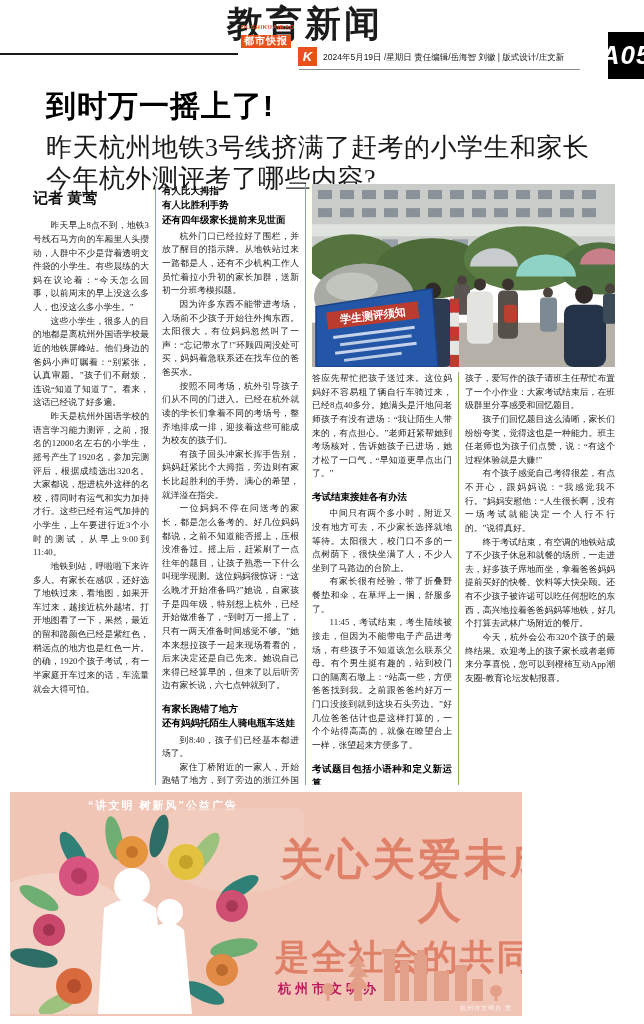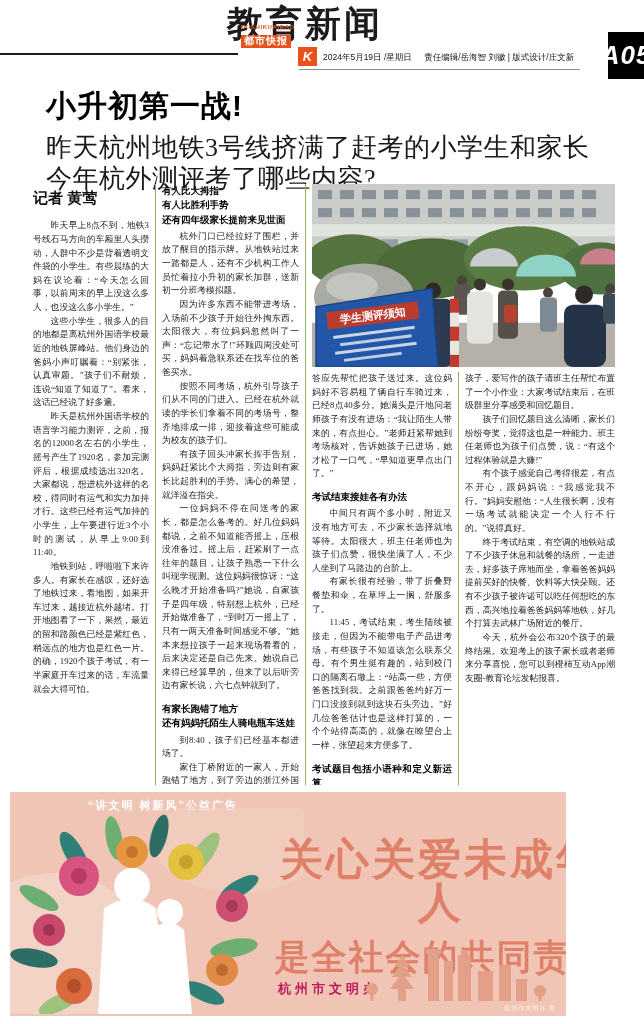--- a/index.html
+++ b/index.html
@@ -11,21 +11,21 @@
                  color:#1b1b1b;letter-spacing:3px;}
   .header-rule-left{position:absolute;left:0;top:53px;width:238px;height:2px;background:#1a1a1a;}
   .brand{position:absolute;left:241px;top:24px;line-height:1;}
   .brand-latin{font-size:6px;color:#e8511b;font-weight:700;letter-spacing:.6px;margin-bottom:1px;}
   .brand-cn{display:inline-block;background:#e8511b;color:#fff;font-size:10px;font-weight:700;
             padding:1.5px 3px;letter-spacing:1px;}
   .klogo{position:absolute;left:298px;top:47px;width:19px;height:19px;background:#e8511b;
          color:#fff;font-weight:800;font-size:13px;display:flex;align-items:center;
          justify-content:center;font-style:italic;}
   .dateline{position:absolute;left:323px;top:52px;font-size:8.5px;color:#141414;white-space:nowrap;}
-  .dateline .editors{margin-left:10px;}
+  .dateline .editors{}
   .date-rule{position:absolute;left:299px;top:69px;width:281px;height:1px;background:#8c8c8c;}
   .pagenum{position:absolute;right:0;top:32px;width:36px;height:47px;background:#000000;
            color:#fff;font-weight:800;font-style:italic;font-size:26px;display:flex;
            align-items:center;justify-content:center;letter-spacing:1px;}
 
   
   .headline{position:absolute;left:46px;top:86px;width:560px;}
   .headline h1{margin:0 0 5px 0;font-size:30px;font-weight:800;color:#000;letter-spacing:1px;}
   .headline .sub{margin:0;font-family:"Liberation Serif",serif;font-weight:400;font-size:26px;
                  line-height:1.2;color:#1a1a1a;letter-spacing:.5px;}
@@ -46,21 +46,21 @@
   .byline{font-family:"Liberation Sans",sans-serif;font-weight:700;font-size:15px;
           margin:2px 0 10px 0;color:#111;}
   .p{margin:0;text-indent:2em;}
   .cont{text-indent:0;}
   .h{font-family:"Liberation Sans",sans-serif;font-weight:700;font-size:9.5px;line-height:1.5;
      color:#000;}
   .gap-top{margin-top:9px;}
   .gap-bottom{margin-bottom:3px;}
 
   
-  .ad{position:absolute;left:10px;top:792px;width:556px;height:224px;background:#f0c5b6;
+  .ad{position:absolute;left:10px;top:792px;width:512px;height:224px;background:#f0c5b6;
       overflow:hidden;}
   .ad-tagline{position:absolute;left:78px;top:6px;color:#fff;font-size:11px;letter-spacing:2px;
               font-weight:600;}
   .ad-illustration{position:absolute;left:-6px;top:16px;width:300px;height:206px;}
   .ad-slogan{position:absolute;left:248px;top:46px;width:366px;text-align:center;
              color:#df8169;font-weight:800;}
   .ad-line1{font-size:43px;letter-spacing:3px;line-height:1;}
   .ad-line2{font-size:35px;letter-spacing:2px;line-height:1;margin-top:15px;}
   .ad-org{position:absolute;left:268px;top:188px;color:#be185d;font-size:13px;
           letter-spacing:4px;font-weight:600;}
@@ -81,21 +81,21 @@
   </div>
   <div class="klogo">K</div>
   <div class="dateline">
     <span>2024年5月19日 /星期日</span>
     <span class="editors">责任编辑/岳海智 刘徽 | 版式设计/庄文新</span>
   </div>
   <div class="date-rule"></div>
   <div class="pagenum">A05</div>
 
   <div class="headline">
-    <h1>小升初第一战!</h1>
+    <h1>到时万一摇上了!</h1>
     <p class="sub">昨天杭州地铁3号线挤满了赶考的小学生和家长</p>
     <p class="sub">今年杭外测评考了哪些内容?</p>
   </div>
 
   <div class="body">
 
     <div class="col col1">
       <div class="byline">记者 黄莺</div>
       <p class="p">昨天早上8点不到，地铁3号线石马方向的车厢里人头攒动，人群中不少是背着透明文件袋的小学生。有些晨练的大妈在议论着：“今天怎么回事，以前周末的早上没这么多人，也没这么多小学生。”</p>
       <p class="p">这些小学生，很多人的目的地都是离杭州外国语学校最近的地铁屏峰站。他们身边的爸妈小声叮嘱着：“别紧张，认真审题。”孩子们不耐烦，连说“知道了知道了”。看来，这话已经说了好多遍。</p>
@@ -216,21 +216,21 @@
             <rect x="28" y="170" width="58" height="3" fill="#ffffff" opacity="0.7"></rect>
           </g>
         </svg>
       </div>
 
       <div class="right-cols">
 
         <div class="col col3">
           <p class="p cont">答应先帮忙把孩子送过来。这位妈妈好不容易租了辆自行车骑过来，已经8点40多分。她满头是汗地问老师孩子有没有进场：“我让陌生人带来的，有点担心。”老师赶紧帮她到考场核对，告诉她孩子已进场，她才松了一口气，“早知道更早点出门了。”</p>
           <div class="h gap-top gap-bottom">考试结束接娃各有办法</div>
-          <p class="p">中间只有两个多小时，附近又没有地方可去，不少家长选择就地等待。太阳很大，班主任老师也为孩子们点赞，很快坐满了人，不少人坐到了马路边的台阶上。</p>
+          <p class="p">中间只有两个多小时，附近又没有地方可去，不少家长选择就地等待。太阳很大，校门口不多的一点树荫下，很快坐满了人，不少人坐到了马路边的台阶上。</p>
           <p class="p">有家长很有经验，带了折叠野餐垫和伞，在草坪上一搁，舒服多了。</p>
           <p class="p">11:45，考试结束，考生陆续被接走，但因为不能带电子产品进考场，有些孩子不知道该怎么联系父母。有个男生挺有趣的，站到校门口的隔离石墩上：“站高一些，方便爸爸找到我。之前跟爸爸约好万一门口没接到就到这块石头旁边。”好几位爸爸估计也是这样打算的，一个个站得高高的，就像在瞭望台上一样，张望起来方便多了。</p>
           <div class="h gap-top gap-bottom">考试题目包括小语种和定义新运算</div>
 
         </div>
 
         <div class="vr"></div>
 
         <div class="col col4">
           <p class="p cont">孩子，爱写作的孩子请班主任帮忙布置了一个小作业：大家考试结束后，在班级群里分享感受和回忆题目。</p>

